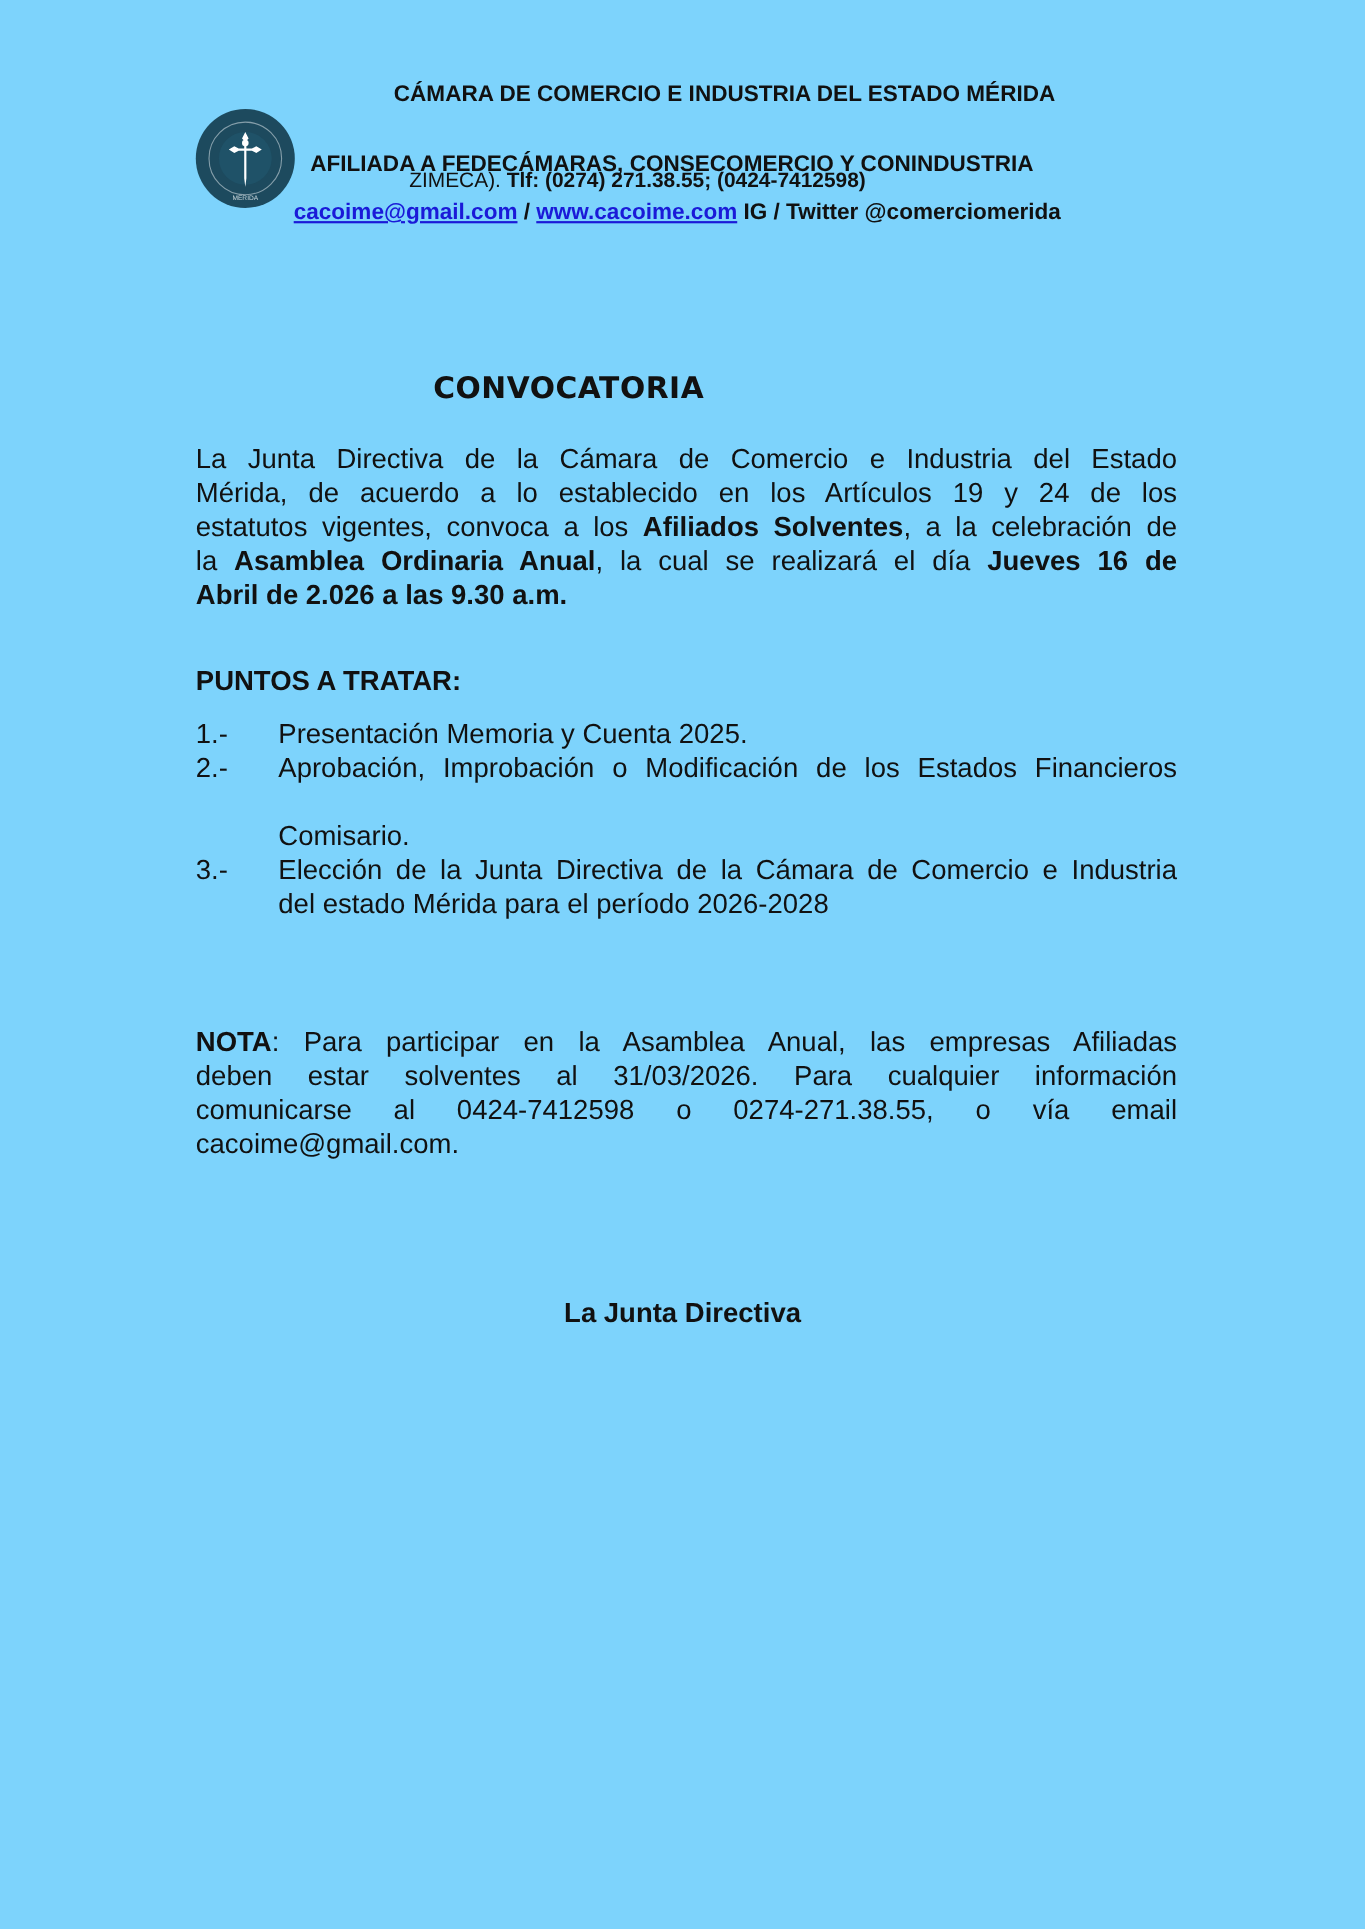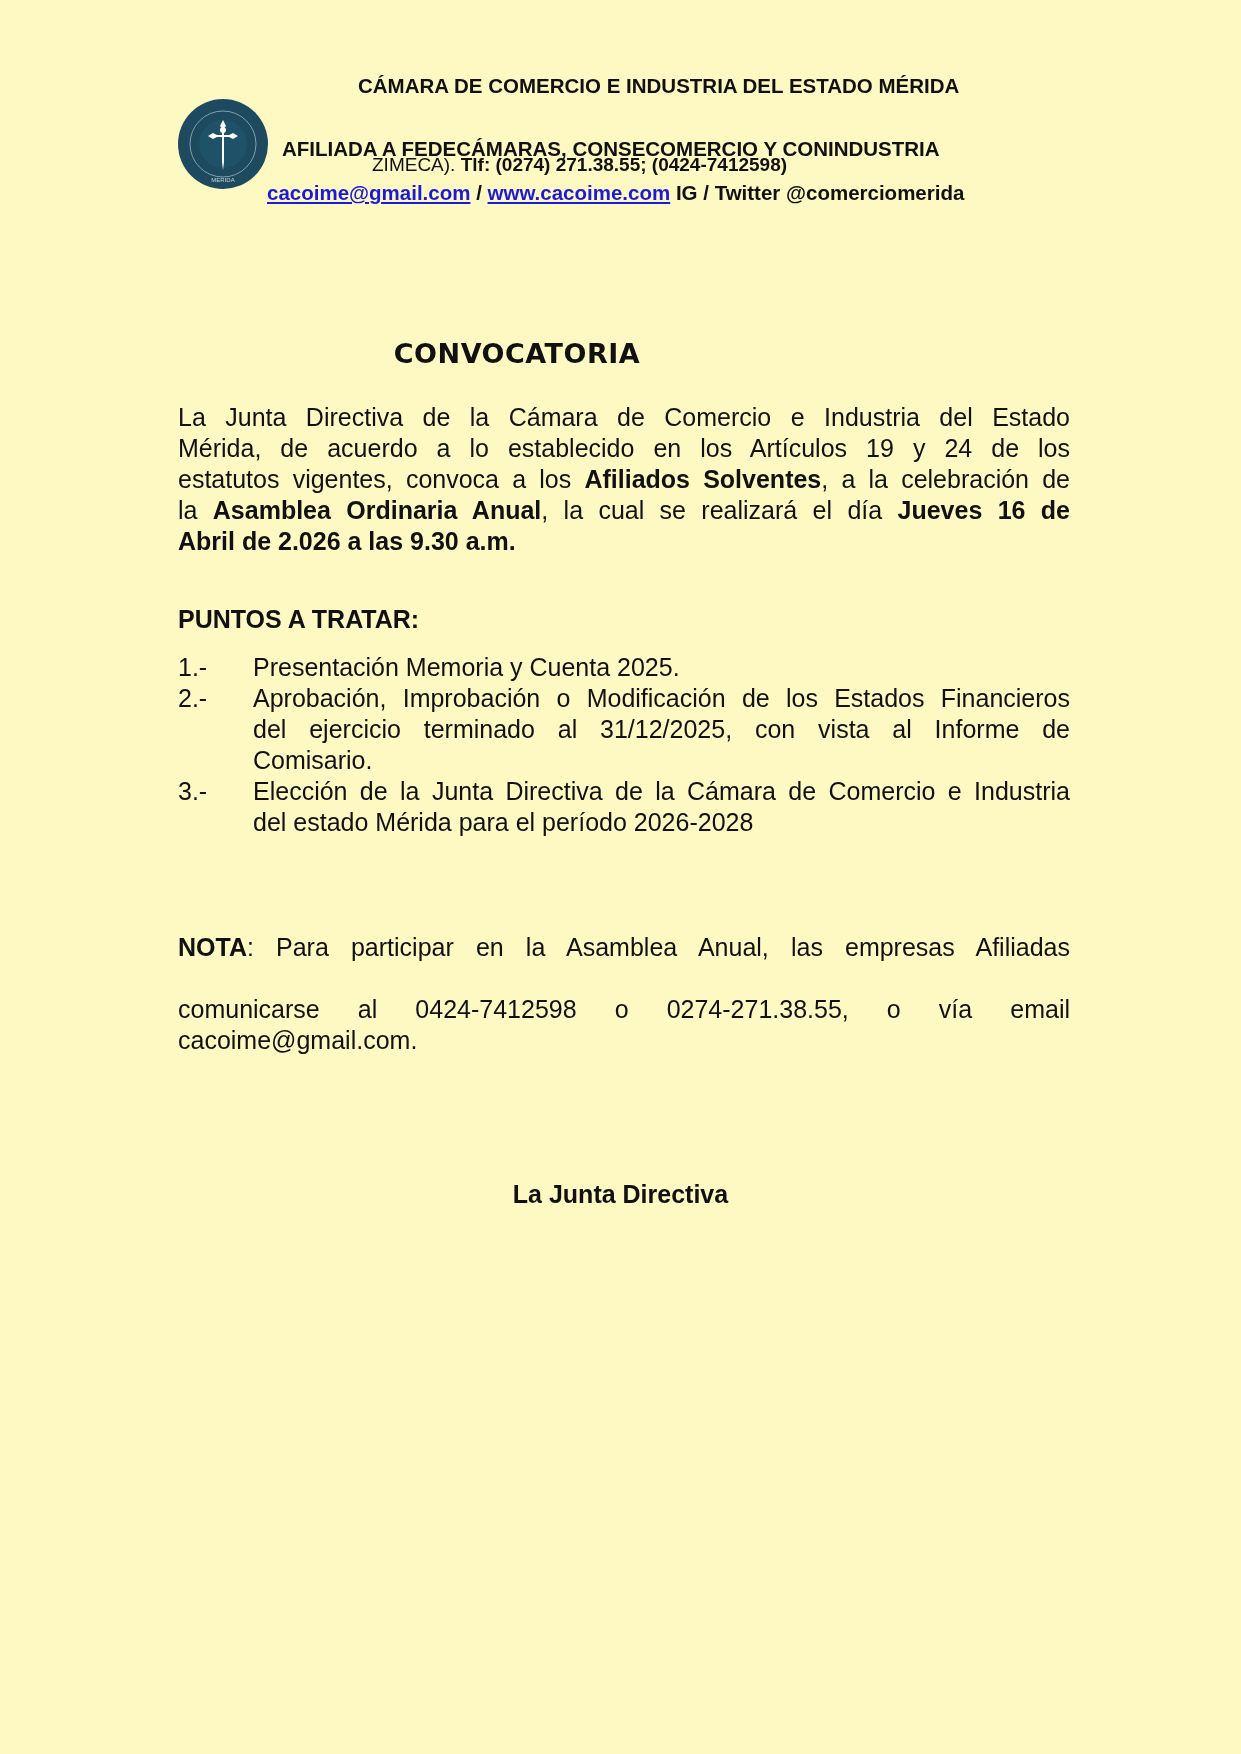--- a/index.html
+++ b/index.html
@@ -1,17 +1,17 @@
 <!DOCTYPE html>
 <html><head>
   <meta charset="utf-8">
   <style>
     html, body { margin: 0; padding: 0; background: #ffffff; }
     body { width: 1241px; height: 1754px; position: relative; overflow: hidden; color: #111; font-family: "Liberation Sans", sans-serif; }
-    .page { position: absolute; left: 0; top: 0; width: 1241px; height: 1754px; background: #fef9c3; }
+    .page { position: absolute; left: 0; top: 0; width: 1241px; height: 1754px; background: #7dd3fc; }
 
     
     .logo { position: absolute; left: 177px; top: 98px; width: 92px; height: 92px; }
     .hline { position: absolute; white-space: nowrap; font-family: "Liberation Sans", sans-serif; color: #111; }
     .h1 { left: 358px; top: 74px; font-size: 20.5px; font-weight: bold; }
     .h2 { left: 282px; top: 101px; font-size: 20.5px; font-weight: bold; margin-top: 36px; }
     .h3 { left: 310px; top: 128px; font-size: 20.5px; }
     .h4 { left: 372px; top: 154px; font-size: 19px; }
     .h4 b { font-weight: bold; }
     .h5 { left: 267px; top: 181px; font-size: 20.5px; font-weight: bold; }
@@ -65,25 +65,25 @@
   <div class="jl" style="top:495px"><span>la </span><b>Asamblea Ordinaria Anual</b><span>, la cual se realizará el día </span><b>Jueves 16  de</b></div>
   <div class="ll" style="top:526px"><b>Abril de 2.026  a las 9.30 a.m.</b></div>
 
   <div class="subhead">PUNTOS A TRATAR:</div>
 
   <div class="num" style="top:652px">1.-</div>
   <div class="itxt" style="top:652px">Presentación Memoria y Cuenta 2025.</div>
 
   <div class="num" style="top:683px">2.-</div>
   <div class="ijust" style="top:683px">Aprobación, Improbación o Modificación de los Estados Financieros</div>
-  <div class="ijust" style="top:714px">del ejercicio terminado al 31/12/2025, con vista al Informe de</div>
   <div class="itxt" style="top:745px">Comisario.</div>
 
   <div class="num" style="top:776px">3.-</div>
   <div class="ijust" style="top:776px">Elección  de la Junta Directiva de la Cámara de Comercio e Industria</div>
   <div class="itxt" style="top:807px">del estado Mérida para el período 2026-2028</div>
 
   <div class="jl" style="top:932px"><b>NOTA</b><span>: Para participar en la Asamblea Anual, las empresas Afiliadas</span></div>
+  <div class="jl" style="top:963px">deben estar solventes al 31/03/2026. Para cualquier información</div>
   <div class="jl" style="top:994px">comunicarse al 0424-7412598 o 0274-271.38.55, o vía email</div>
   <div class="ll" style="top:1025px">cacoime@gmail.com.</div>
 
   <div class="sign">La Junta Directiva</div>
 </div>
 
 </body></html>

